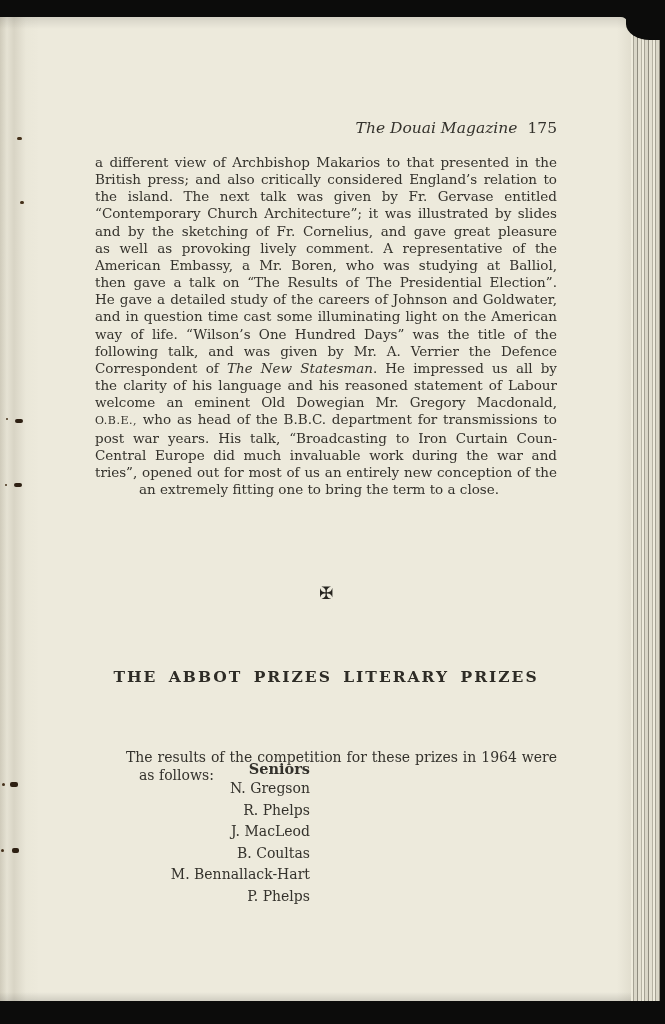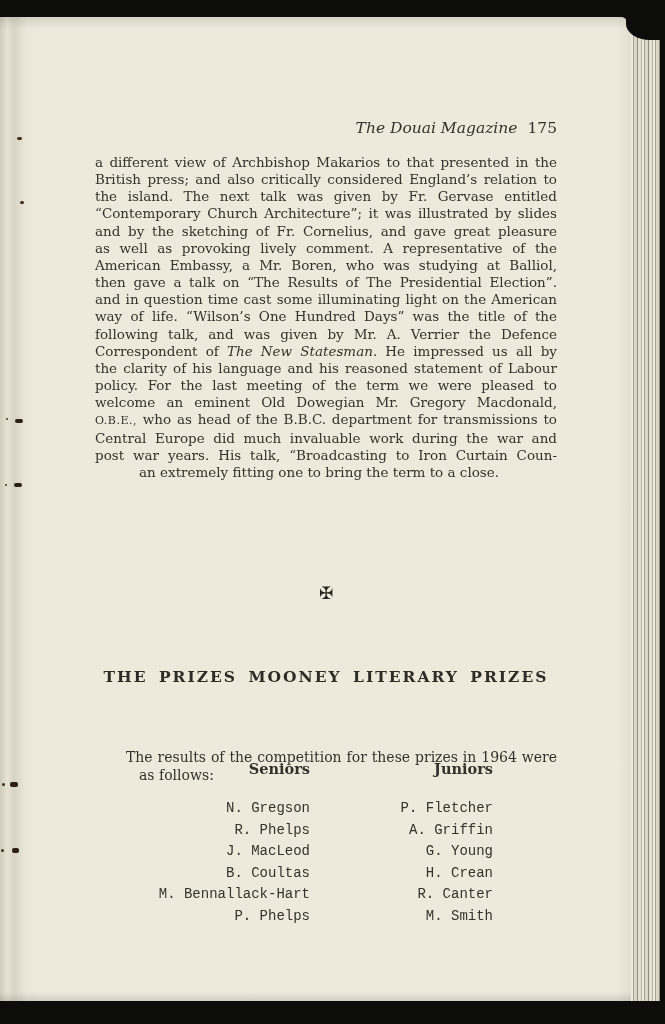--- a/index.html
+++ b/index.html
@@ -82,21 +82,21 @@
   .intro{
     position:absolute;left:95px;top:732px;width:462px;
     font-size:14px;line-height:17.6px;
   }
   .intro .tline:first-child{text-indent:31px;}
 
   .col{position:absolute;top:743px;width:180px;text-align:right;}
   .col.seniors{left:130px;}
   .col.juniors{left:313px;}
   .col-header{font-weight:bold;font-size:14.5px;line-height:18px;}
-  .col-names{margin-top:20px;font-family:Liberation Mono, monospace;}
+  .col-names{margin-top:0;}
   .col-names .name-line{font-size:14px;line-height:21.6px;}
 </style>
 </head>
 <body>
 
 <div class="stage">
 
   <div class="page">
 
     <div class="stitch" style="left:17px;top:120px;width:5px;height:3px;"></div>
@@ -117,63 +117,53 @@
 
     <div class="body-para para">
         <div class="tline"><span>a different view of Archbishop Makarios to that presented in the</span></div>
         <div class="tline"><span>British press; and also critically considered England’s relation to</span></div>
         <div class="tline"><span>the island.  The next talk was given by Fr. Gervase entitled</span></div>
         <div class="tline"><span>“Contemporary Church Architecture”; it was illustrated by slides</span></div>
         <div class="tline"><span>and by the sketching of Fr. Cornelius, and gave great pleasure</span></div>
         <div class="tline"><span>as well as provoking lively comment.  A representative of the</span></div>
         <div class="tline"><span>American Embassy, a Mr. Boren, who was studying at Balliol,</span></div>
         <div class="tline"><span>then gave a talk on “The Results of The Presidential Election”.</span></div>
+        <div class="tline"><span>He gave a detailed study of the careers of Johnson and Goldwater,</span></div>
         <div class="tline"><span>and in question time cast some illuminating light on the American</span></div>
         <div class="tline"><span>way of life.  “Wilson’s One Hundred Days” was the title of the</span></div>
         <div class="tline"><span>following talk, and was given by Mr. A. Verrier the Defence</span></div>
         <div class="tline"><span>Correspondent of </span><span class="it">The New Statesman</span><span>.  He impressed us all by</span></div>
         <div class="tline"><span>the clarity of his language and his reasoned statement of Labour</span></div>
-        <div class="tline"><span>policy.  For the last meeting of the term we were pleased to</span></div>
         <div class="tline"><span>welcome an eminent Old Dowegian Mr. Gregory Macdonald,</span></div>
         <div class="tline"><span class="sc">O.B.E.,</span><span> who as head of the B.B.C. department for transmissions to</span></div>
+        <div class="tline"><span>post war years.  His talk, “Broadcasting to Iron Curtain Coun-</span></div>
         <div class="tline"><span>Central Europe did much invaluable work during the war and</span></div>
-        <div class="tline"><span>post war years.  His talk, “Broadcasting to Iron Curtain Coun-</span></div>
+        <div class="tline"><span>tries”, opened out for most of us an entirely new conception of the</span></div>
         <div class="tline last"><span>an extremely fitting one to bring the term to a close.</span></div>
       </div>
 
     <div class="ornament">✠</div>
 
-    <h1 class="section-heading">THE PRIZES MOONEY LITERARY PRIZES</h1>
+    <h1 class="section-heading">THE ABBOT PRIZES LITERARY PRIZES</h1>
 
     <div class="intro para">
         <div class="tline"><span>The results of the competition for these prizes in 1964 were</span></div>
         <div class="tline last"><span>as follows:</span></div>
       </div>
 
     <div class="col seniors">
       <div class="col-header">Seniors</div>
       <div class="col-names">
           <div class="name-line">N. Gregson</div>
           <div class="name-line">R. Phelps</div>
           <div class="name-line">J. MacLeod</div>
           <div class="name-line">B. Coultas</div>
           <div class="name-line">M. Bennallack-Hart</div>
           <div class="name-line">P. Phelps</div>
         </div>
     </div>
-    <div class="col juniors">
-      <div class="col-header">Juniors</div>
-      <div class="col-names">
-          <div class="name-line">P. Fletcher</div>
-          <div class="name-line">A. Griffin</div>
-          <div class="name-line">G. Young</div>
-          <div class="name-line">H. Crean</div>
-          <div class="name-line">R. Canter</div>
-          <div class="name-line">M. Smith</div>
-        </div>
-    </div>
 
   </div>
 
   <div class="edge-stripes"></div>
   <div class="corner-notch"></div>
 
 </div>
 
 </body></html>

